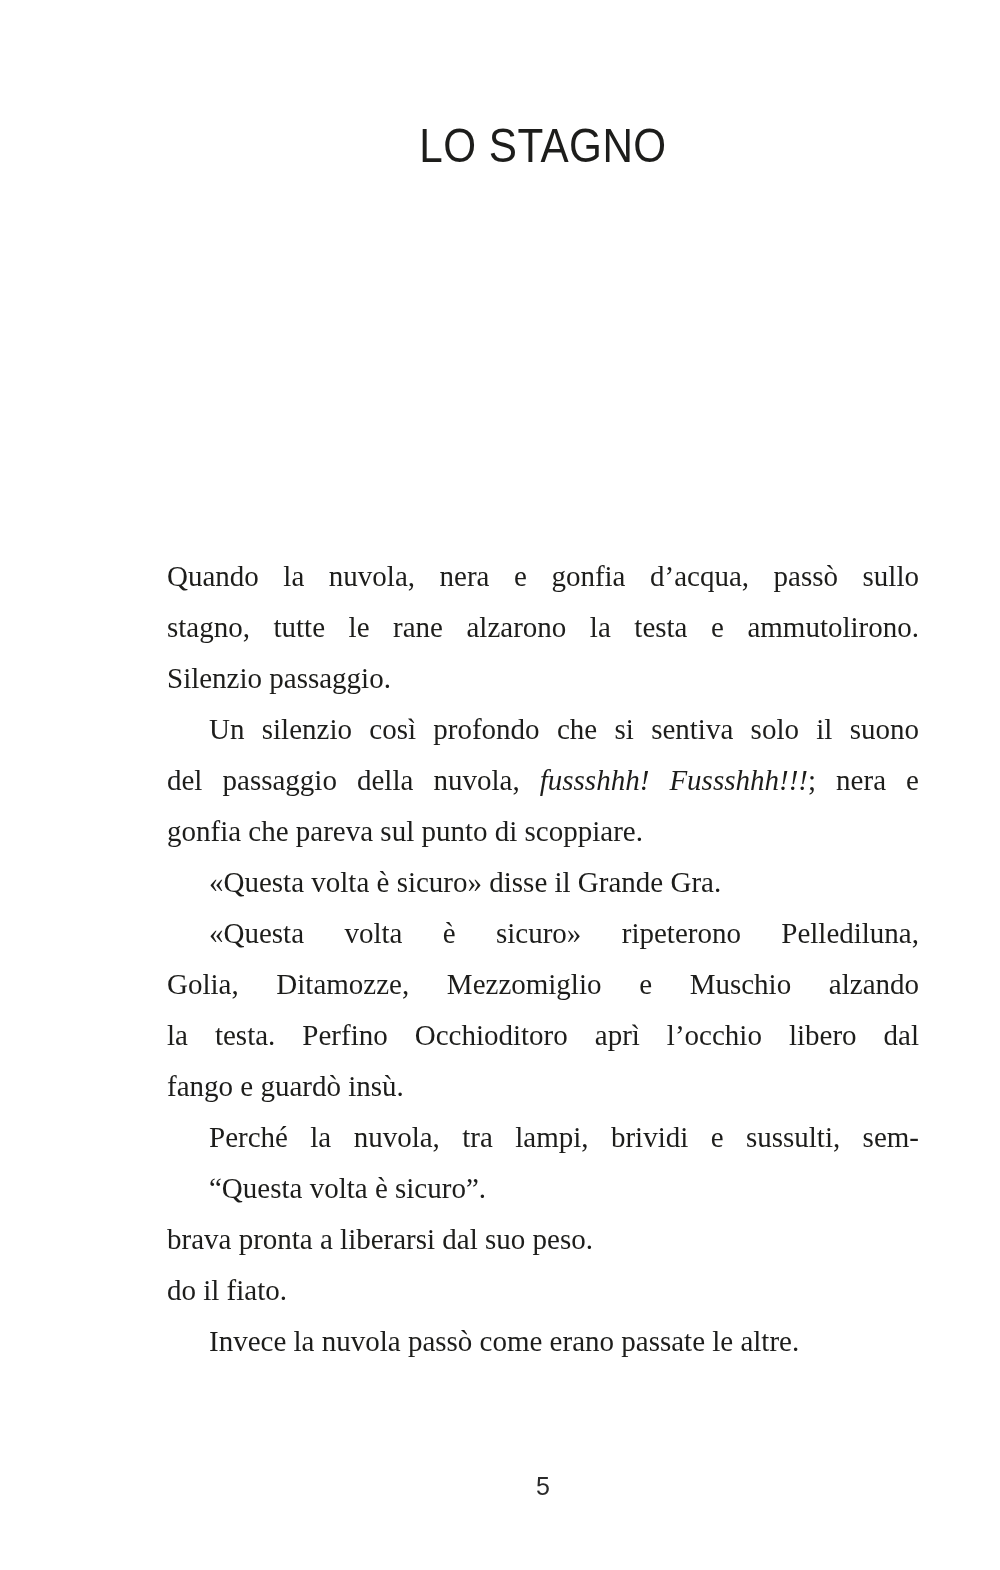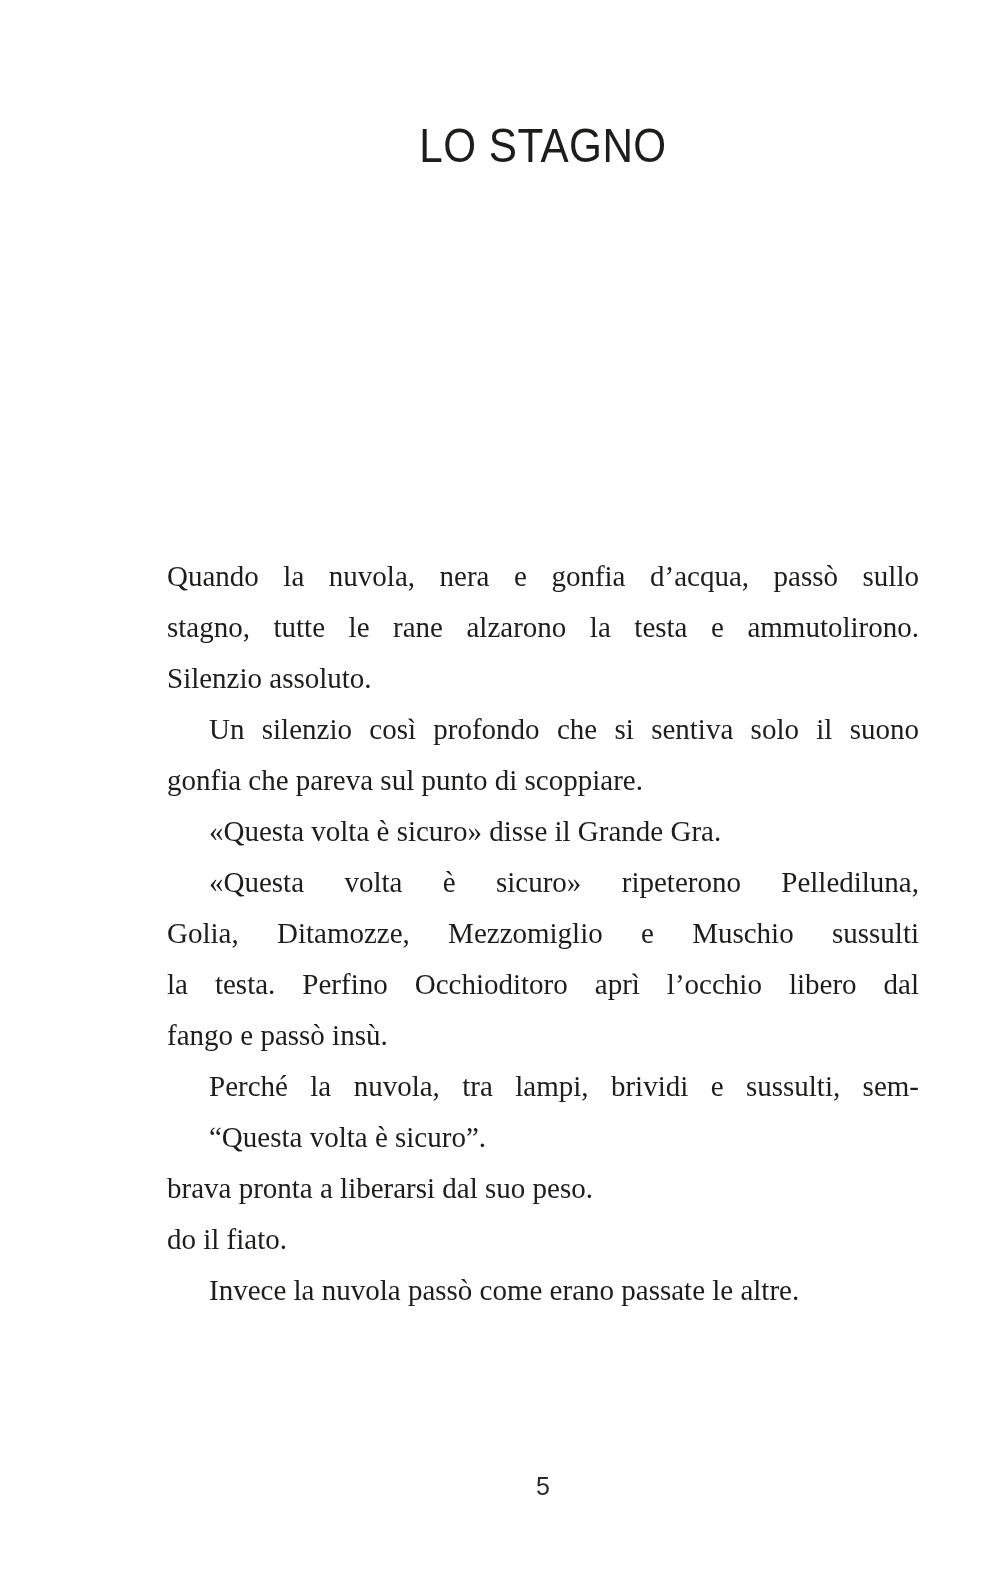--- a/index.html
+++ b/index.html
@@ -70,28 +70,29 @@
 </style>
 </head>
 <body>
 
 <div class="page">
   <div class="chapter-title">LO STAGNO</div>
 
   <div class="body-text">
       <div class="line"><span>Quando la nuvola, nera e gonfia d’acqua, passò sullo</span></div>
       <div class="line"><span>stagno, tutte le rane alzarono la testa e ammutolirono.</span></div>
-      <div class="line last"><span>Silenzio assoluto.</span></div>
+      <div class="line last"><span>Silenzio passaggio.</span></div>
       <div class="line indent"><span>Un silenzio così profondo che si sentiva solo il suono</span></div>
+      <div class="line"><span>del passaggio della nuvola, </span><em>fussshhh! Fussshhh!!!</em><span>; nera e</span></div>
       <div class="line last"><span>gonfia che pareva sul punto di scoppiare.</span></div>
       <div class="line indent last"><span>«Questa volta è sicuro» disse il Grande Gra.</span></div>
       <div class="line indent"><span>«Questa volta è sicuro» ripeterono Pellediluna,</span></div>
-      <div class="line"><span>Golia, Ditamozze, Mezzomiglio e Muschio sussulti</span></div>
+      <div class="line"><span>Golia, Ditamozze, Mezzomiglio e Muschio alzando</span></div>
       <div class="line"><span>la testa. Perfino Occhioditoro aprì l’occhio libero dal</span></div>
-      <div class="line last"><span>fango e passò insù.</span></div>
+      <div class="line last"><span>fango e guardò insù.</span></div>
       <div class="line indent"><span>Perché la nuvola, tra lampi, brividi e sussulti, sem-</span></div>
       <div class="line indent last"><span>“Questa volta è sicuro”.</span></div>
       <div class="line last"><span>brava pronta a liberarsi dal suo peso.</span></div>
       <div class="line last"><span>do il fiato.</span></div>
       <div class="line indent last"><span>Invece la nuvola passò come erano passate le altre.</span></div>
     </div>
 
   <div class="page-number">5</div>
 </div>
 

